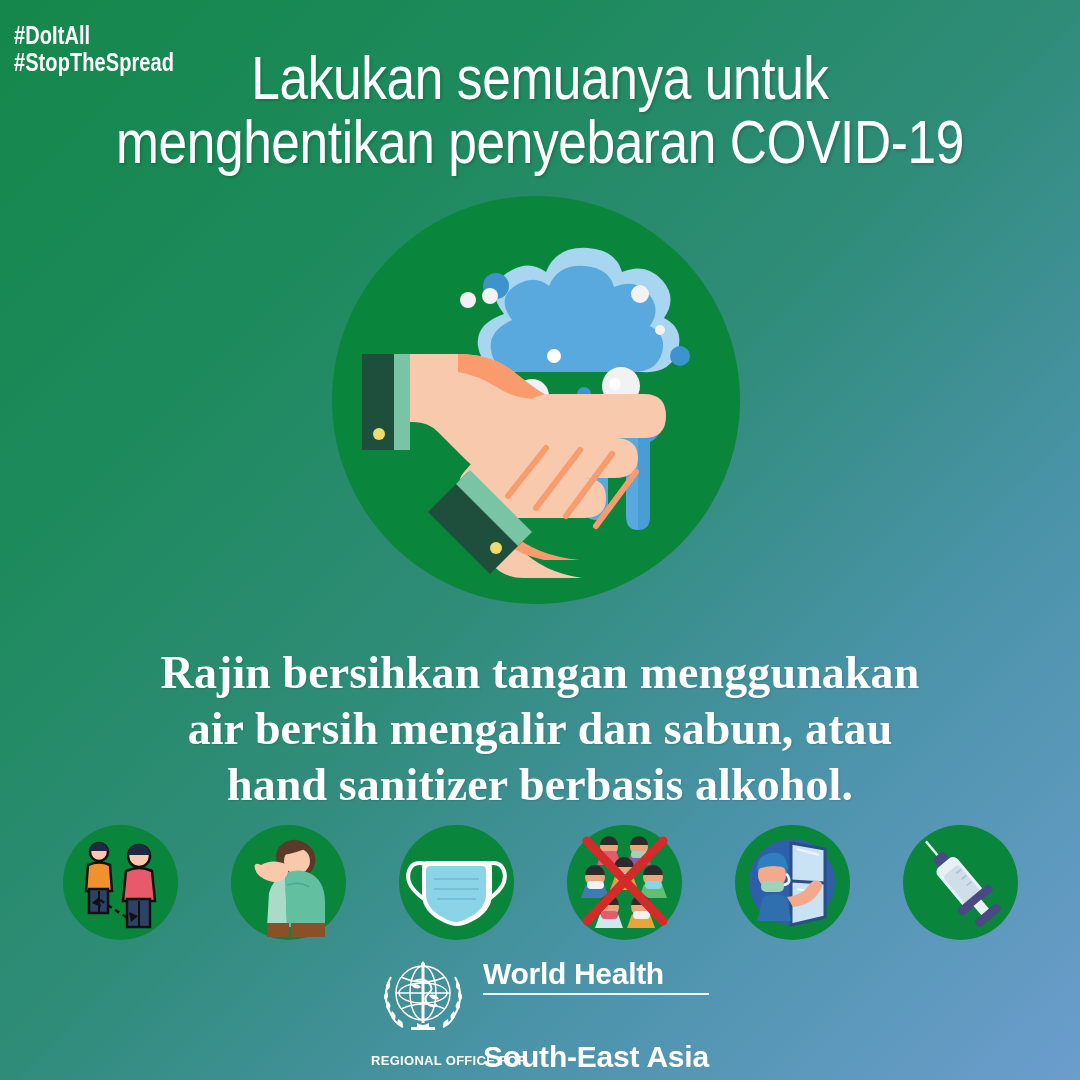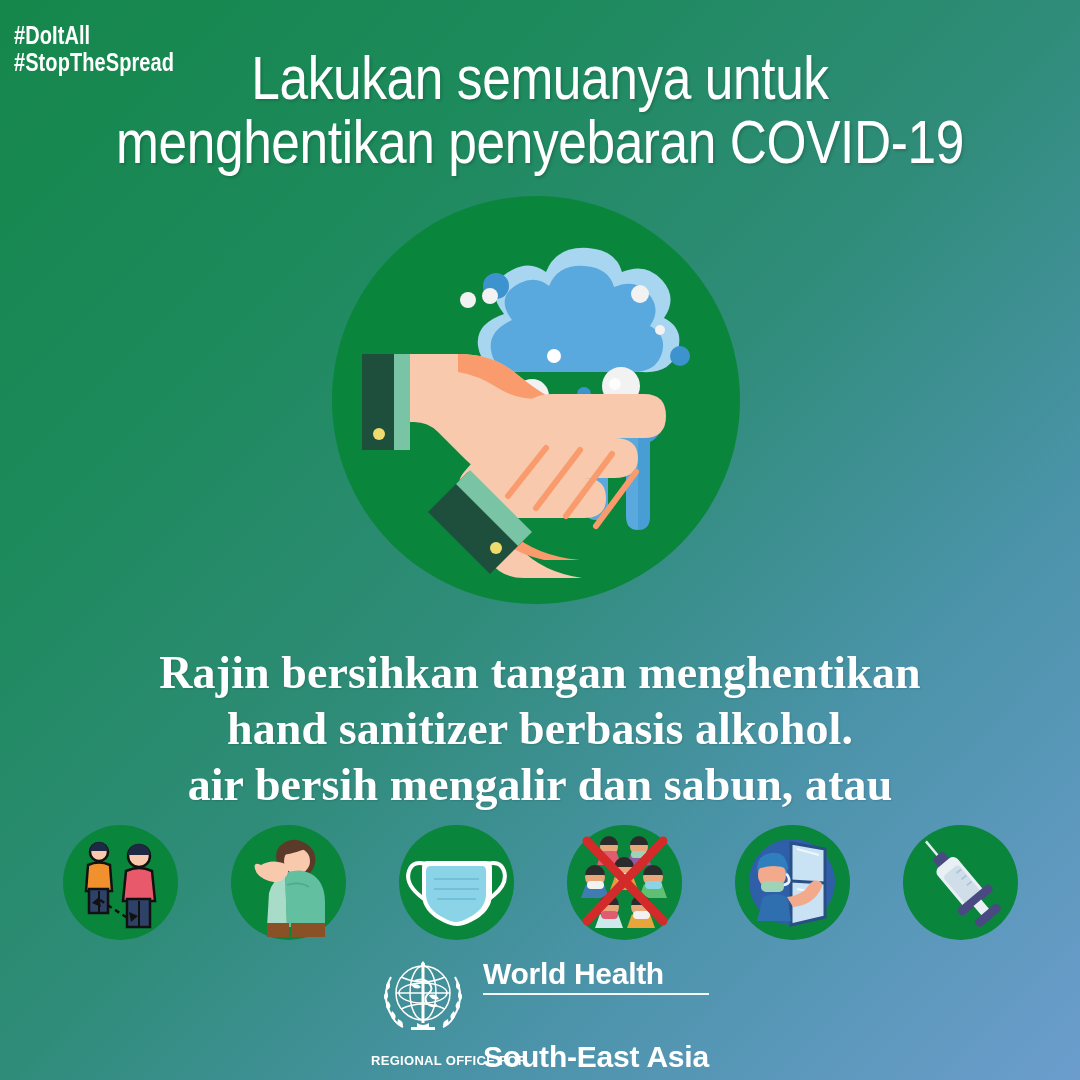--- a/index.html
+++ b/index.html
@@ -130,23 +130,23 @@
 
       <g>
         <path d="M96 316 l40 -40 l62 62 l-40 40 z" fill="#1E4F3C"></path>
         <path d="M124 288 l14 -14 l62 62 l-14 14 z" fill="#79C4A4"></path>
         <circle cx="164" cy="352" r="6" fill="#F0DC6E"></circle>
       </g>
     </svg>
   </div>
 
   <div class="body-copy">
-    <div>Rajin bersihkan tangan menghentikan</div>
+    <div>Rajin bersihkan tangan menggunakan</div>
+    <div>air bersih mengalir dan sabun, atau</div>
     <div>hand sanitizer berbasis alkohol.</div>
-    <div>air bersih mengalir dan sabun, atau</div>
   </div>
 
   <div class="icon-row">
 
     <div class="icon-circle">
       <svg viewBox="0 0 115 115" xmlns="http://www.w3.org/2000/svg">
         <g>
           <circle cx="36" cy="27" r="9" fill="#F8C9AC" stroke="#111" stroke-width="2.5"></circle>
           <path d="M27 26 a9 9 0 0 1 18 0 z" fill="#1E2A45"></path>
           <path d="M25 40 q11 -5 22 0 l2 26 l-26 0 z" fill="#F0912E" stroke="#111" stroke-width="2.5"></path>

